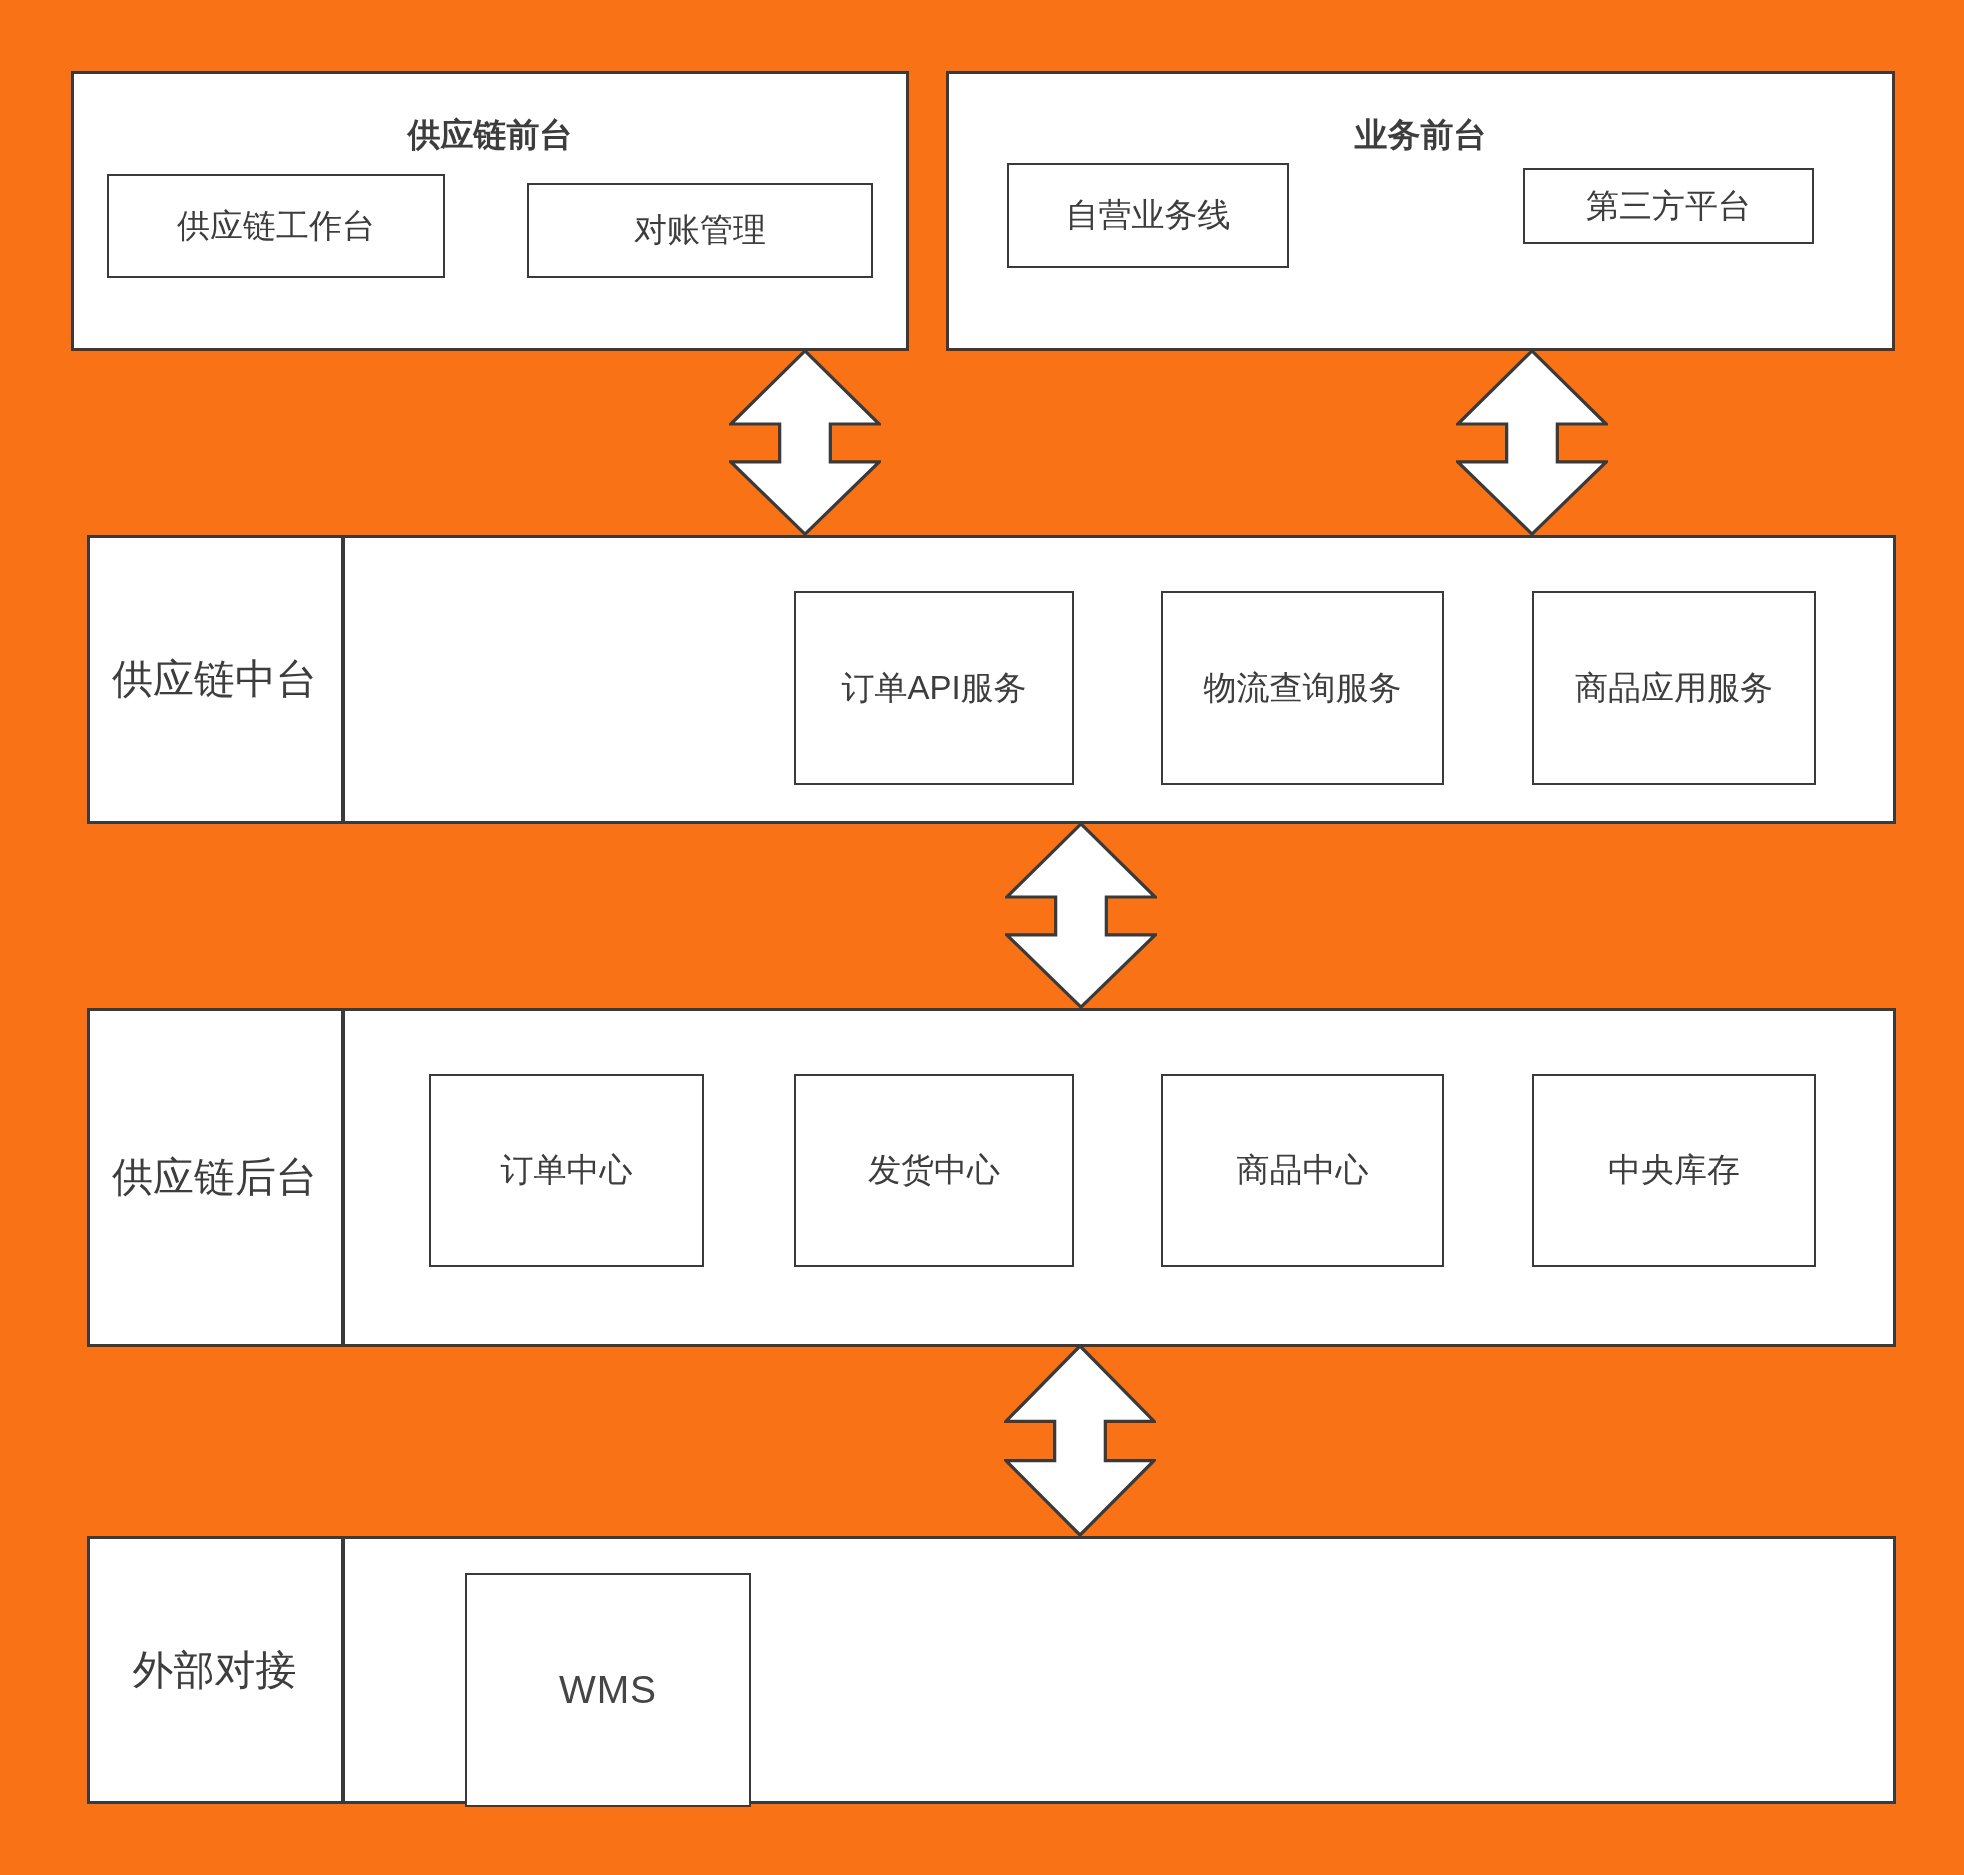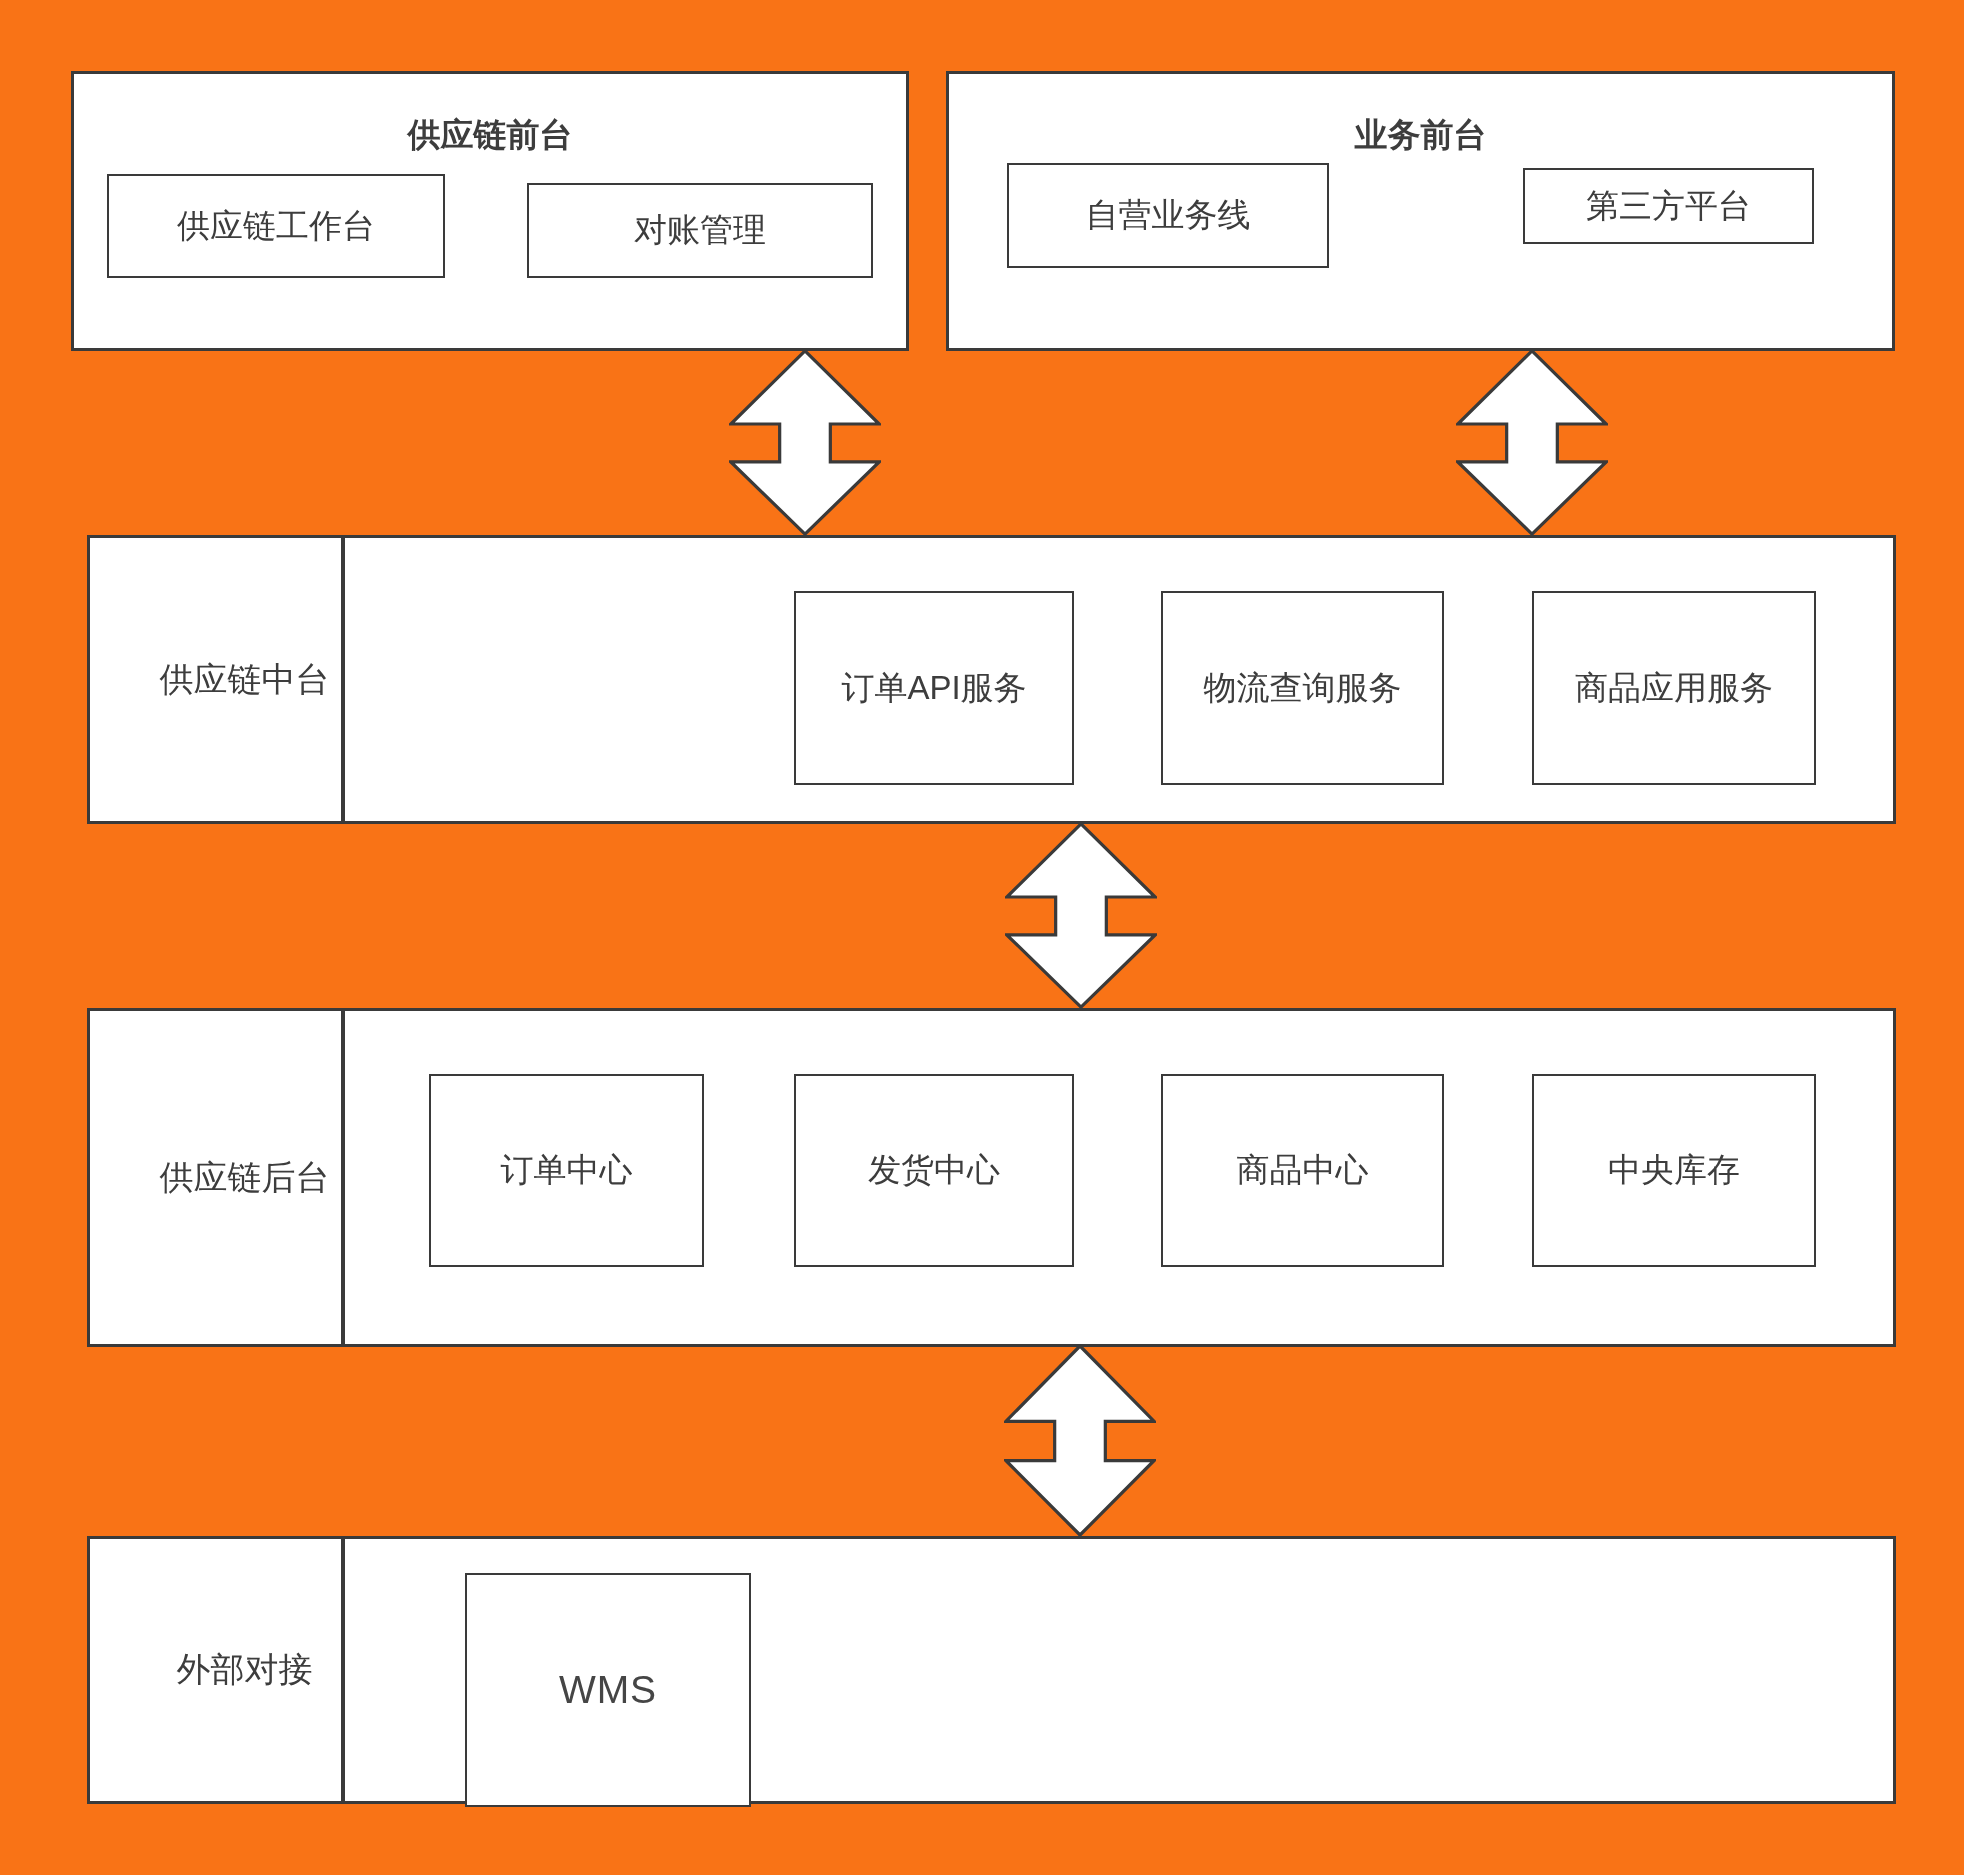--- a/index.html
+++ b/index.html
@@ -38,23 +38,22 @@
     background:#ffffff;
   }
   .divider{
     position:absolute;
     width:3.7px;
     background:#3a3a3a;
   }
   .bandlabel{
     position:absolute;
     display:flex;align-items:center;justify-content:center;
-    font-size:34px;color:#3d3d3d;
+    font-size:41px;color:#3d3d3d;
     white-space:nowrap;
-    padding-left:30px;
   }
   .arrow{
     position:absolute;
   }
   .wms{
     font-size:39px;
     letter-spacing:0.9px;
     color:#454545;
   }
 </style>
@@ -63,21 +62,21 @@
 
 <div class="canvas">
 
   <div class="obox" style="left:71px;top:71px;width:838px;height:280px"></div>
   <div class="gtitle" style="left:71px;top:108px;width:838px;height:55px">供应链前台</div>
   <div class="node" style="left:107px;top:174px;width:338px;height:104px">供应链工作台</div>
   <div class="node" style="left:527px;top:183px;width:346px;height:95px">对账管理</div>
 
   <div class="obox" style="left:946px;top:71px;width:949px;height:280px"></div>
   <div class="gtitle" style="left:946px;top:108px;width:949px;height:55px">业务前台</div>
-  <div class="node" style="left:1007px;top:163px;width:322px;height:105px">自营业务线</div>
+  <div class="node" style="left:1007px;top:163px;width:282px;height:105px">自营业务线</div>
   <div class="node" style="left:1523px;top:168px;width:291px;height:76px">第三方平台</div>
 
   <svg class="arrow" style="left:729px;top:350px;width:152px;height:185px" viewBox="0 0 165 200" preserveAspectRatio="none">
     <polygon points="82.5,1 163,80 110,80 110,121 163,121 82.5,199 2,121 55,121 55,80 2,80" fill="#ffffff" stroke="#3a3a3a" stroke-width="3.5"></polygon>
   </svg>
   <svg class="arrow" style="left:1456px;top:350px;width:152px;height:185px" viewBox="0 0 165 200" preserveAspectRatio="none">
     <polygon points="82.5,1 163,80 110,80 110,121 163,121 82.5,199 2,121 55,121 55,80 2,80" fill="#ffffff" stroke="#3a3a3a" stroke-width="3.5"></polygon>
   </svg>
   <svg class="arrow" style="left:1005px;top:823px;width:152px;height:185px" viewBox="0 0 165 200" preserveAspectRatio="none">
     <polygon points="82.5,1 163,80 110,80 110,121 163,121 82.5,199 2,121 55,121 55,80 2,80" fill="#ffffff" stroke="#3a3a3a" stroke-width="3.5"></polygon>

